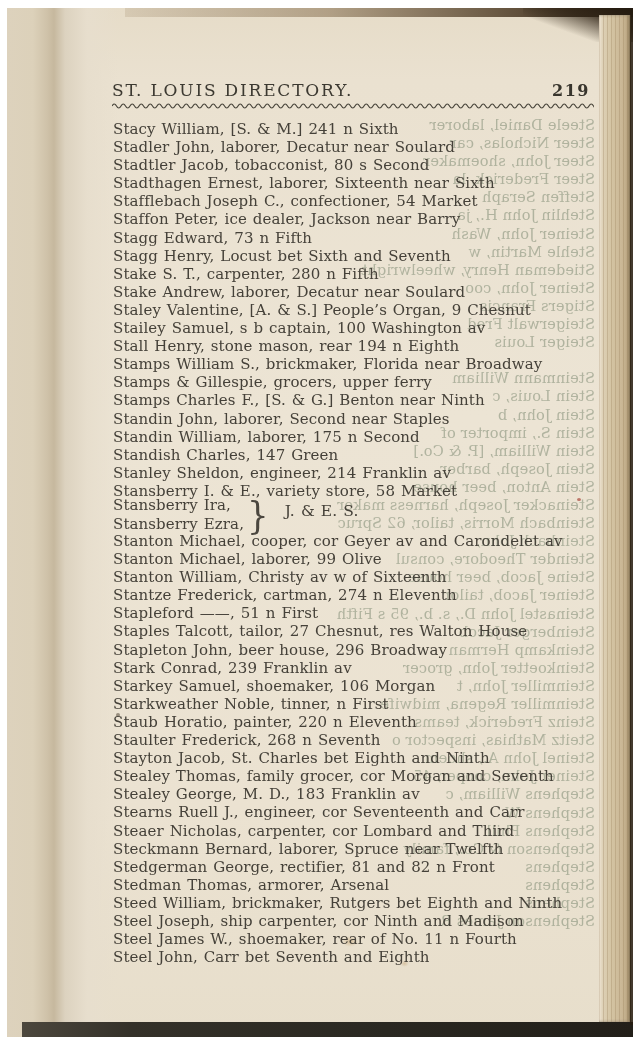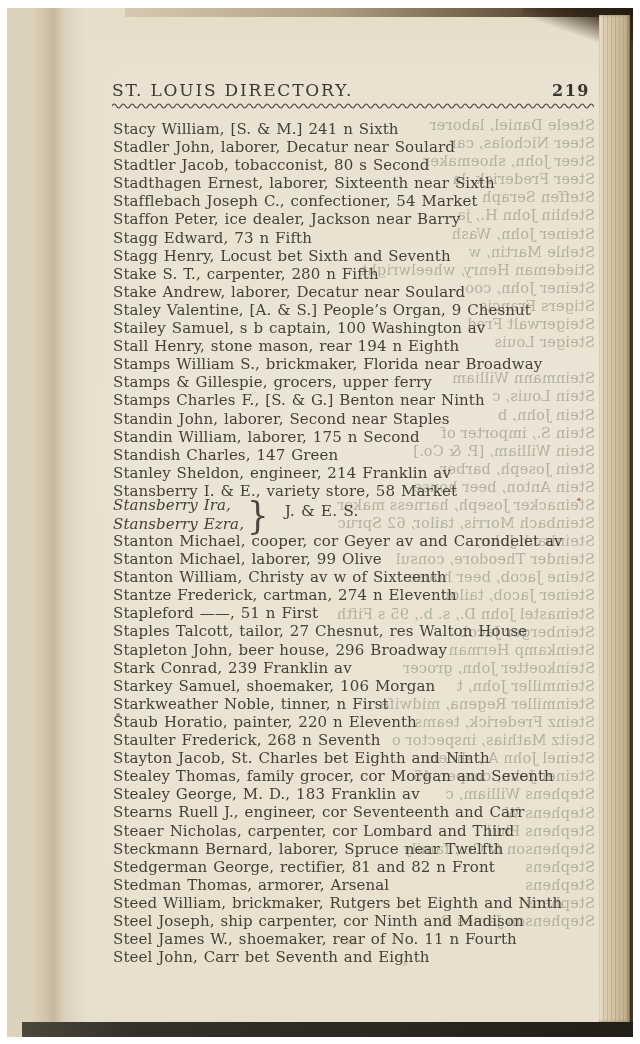--- a/index.html
+++ b/index.html
@@ -34,21 +34,21 @@
   .wavy { position:absolute; left:105px; top:93px; z-index:5; }
 
   .entries { position:absolute; left:106px; width:486px; z-index:5;
     font-size:15px; line-height:18.1px; color:#454139; letter-spacing:0.1px; word-spacing:1px; }
   .entries-top { top:112px; }
   .entries-bottom { top:524px; }
   .entry-line { height:18.1px; white-space:nowrap; }
 
   .brace-group { position:absolute; left:106px; top:488px; height:37px; display:flex; align-items:center; z-index:5;
     font-size:15px; line-height:18.1px; color:#454139; letter-spacing:0.1px; word-spacing:1px; }
-  .brace-names { display:flex; flex-direction:column;font-style:italic; }
+  .brace-names { display:flex; flex-direction:column; }
   .brace-glyph { font-size:34px; line-height:34px; margin-left:3px; color:#4a463e; transform:scaleY(1.08); font-weight:400; }
   .brace-firm { margin-left:16px; font-size:15.5px; color:#454139; padding-bottom:6px; }
 
   .ghost-col { position:absolute; left:330px; top:108px; width:258px; z-index:1;
     font-size:14.5px; line-height:18.1px; color:rgba(118,132,108,0.5); filter:blur(0.5px); letter-spacing:0.2px; }
   .ghost-line { height:18.1px; transform:scaleX(-1); text-align:left; white-space:nowrap; overflow:hidden; }
 
   .fox1 { position:absolute; left:335px; top:928px; width:16px; height:11px; z-index:2; border-radius:50%;
     background:radial-gradient(ellipse, rgba(185,145,85,0.4), rgba(185,145,85,0) 70%); }
   .fox2 { position:absolute; left:393px; top:952px; width:9px; height:7px; z-index:2; border-radius:50%;

